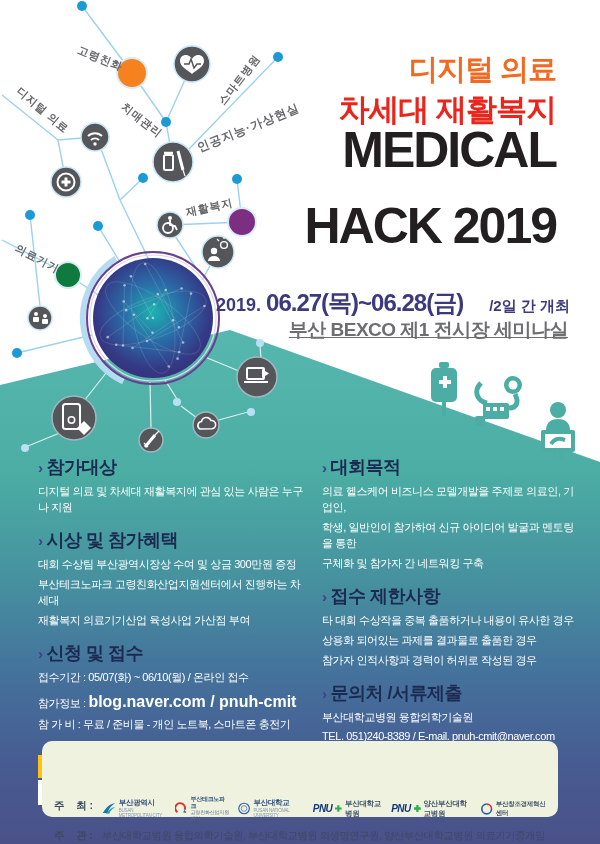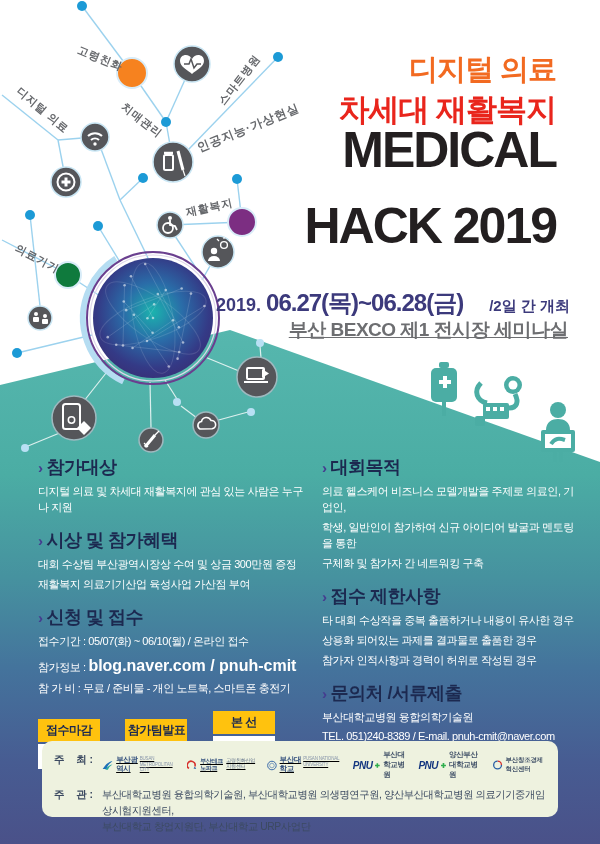--- a/index.html
+++ b/index.html
@@ -47,27 +47,27 @@
   .timeline{display:flex;align-items:center;margin-top:14px;}
   .step{width:62px;text-align:center;margin-right:6px;}
   .step .lab{background:#ffc20e;color:#1c2950;font-size:12px;font-weight:bold;padding:3px 0;letter-spacing:-0.5px;}
   .step .dt{background:#ffffff;color:#222222;font-size:12px;font-weight:bold;padding:4px 0;margin-top:2px;letter-spacing:-0.5px;}
   .tarrow{color:#ffc20e;font-size:17px;font-weight:bold;margin:0 8px 0 2px;}
   
   .footer{
     position:absolute;left:42px;top:741px;width:516px;height:76px;z-index:5;
     background:#eef2df;border-radius:10px;box-sizing:border-box;padding:9px 12px;
   }
-  .frow{display:flex;align-items:flex-start;}
+  .frow{display:flex;align-items:flex-start;margin-top:46px;}
   .flabel{white-space:pre;font-size:10.5px;color:#3c4a61;font-weight:bold;flex:0 0 48px;padding-top:3px;}
   .hosts{display:flex;align-items:center;gap:9px;flex-wrap:nowrap;}
   .chip{display:flex;align-items:center;gap:3px;}
   .chip .nm{font-size:7.5px;font-weight:bold;color:#34517e;letter-spacing:-0.3px;}
   .chip .nm.gray{color:#44546a;}
-  .chip .stack{display:flex;line-height:1.15;text-decoration:underline;}
+  .chip .stack{display:flex;flex-direction:column;line-height:1.15;}
   .chip .sub{font-size:4.5px;color:#8a97ab;letter-spacing:-0.2px;}
   .pnu{font-style:italic;font-weight:bold;font-size:10px;color:#12357f;letter-spacing:-0.5px;}
   .orgtext{font-size:10.3px;color:#3c4a61;line-height:1.55;letter-spacing:-0.4px;padding-top:2px;}
 </style>
 </head>
 <body>
 
 <div class="poster">
 
   <div class="band"></div>
@@ -325,20 +325,21 @@
   </svg>
 
   <div class="col left">
     <section class="sec">
       <h3><span class="chev">›</span><span>참가대상</span></h3>
       <p>디지털 의료 및 차세대 재활복지에 관심 있는 사람은 누구나 지원</p>
     </section>
     <section class="sec">
       <h3><span class="chev">›</span><span>시상 및 참가혜택</span></h3>
       <p>대회 수상팀 부산광역시장상 수여 및 상금 300만원 증정</p>
+      <p>부산테크노파크 고령친화산업지원센터에서 진행하는 차세대</p>
       <p>재활복지 의료기기산업 육성사업 가산점 부여</p>
     </section>
     <section class="sec">
       <h3><span class="chev">›</span><span>신청 및 접수</span></h3>
       <p>접수기간 : 05/07(화) ~ 06/10(월) / 온라인 접수</p>
       <p><span>참가정보 : </span><span class="big">blog.naver.com / pnuh-cmit</span></p>
       <p>참 가 비 : 무료 / 준비물 - 개인 노트북, 스마트폰 충전기</p>
     </section>
     <div class="timeline">
       <div class="step">

